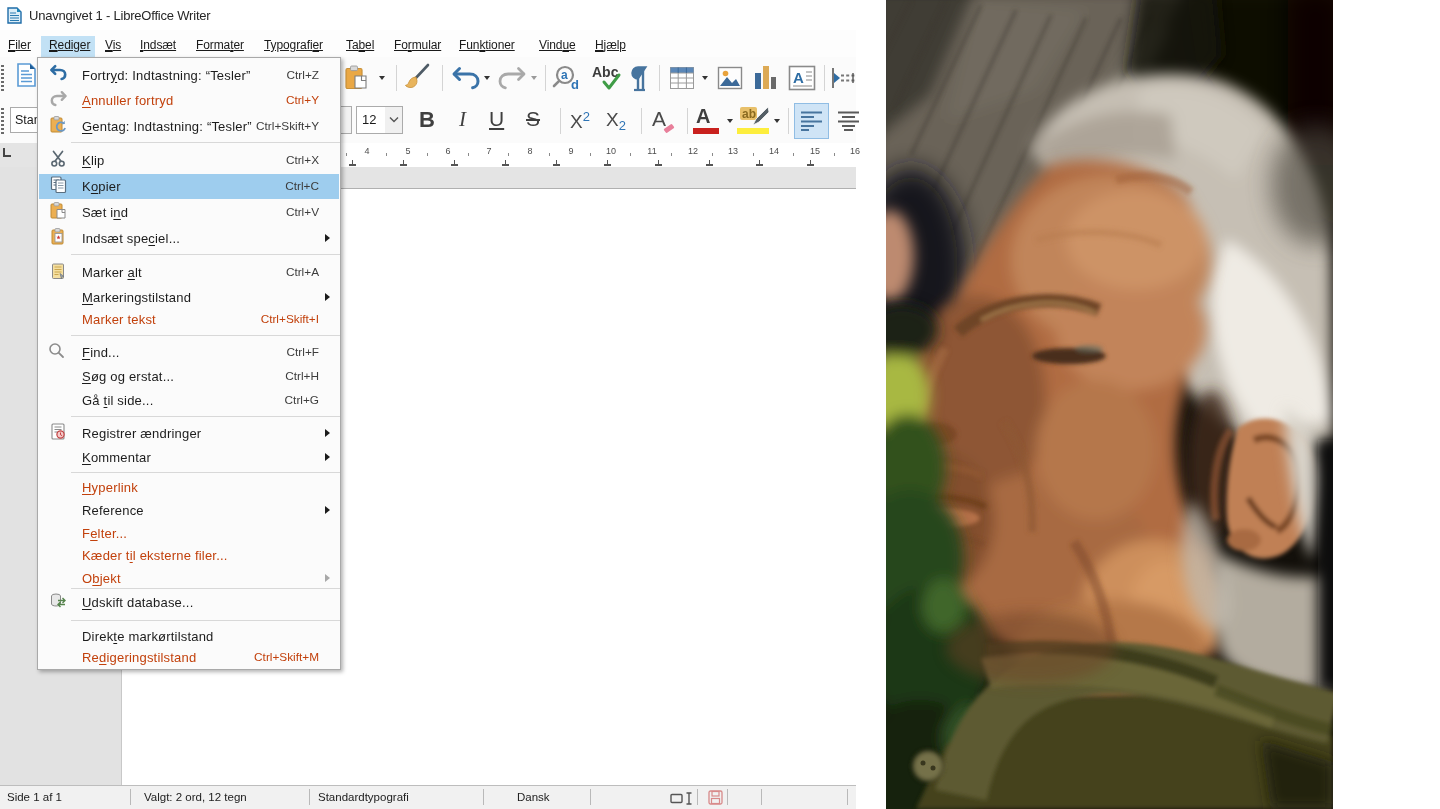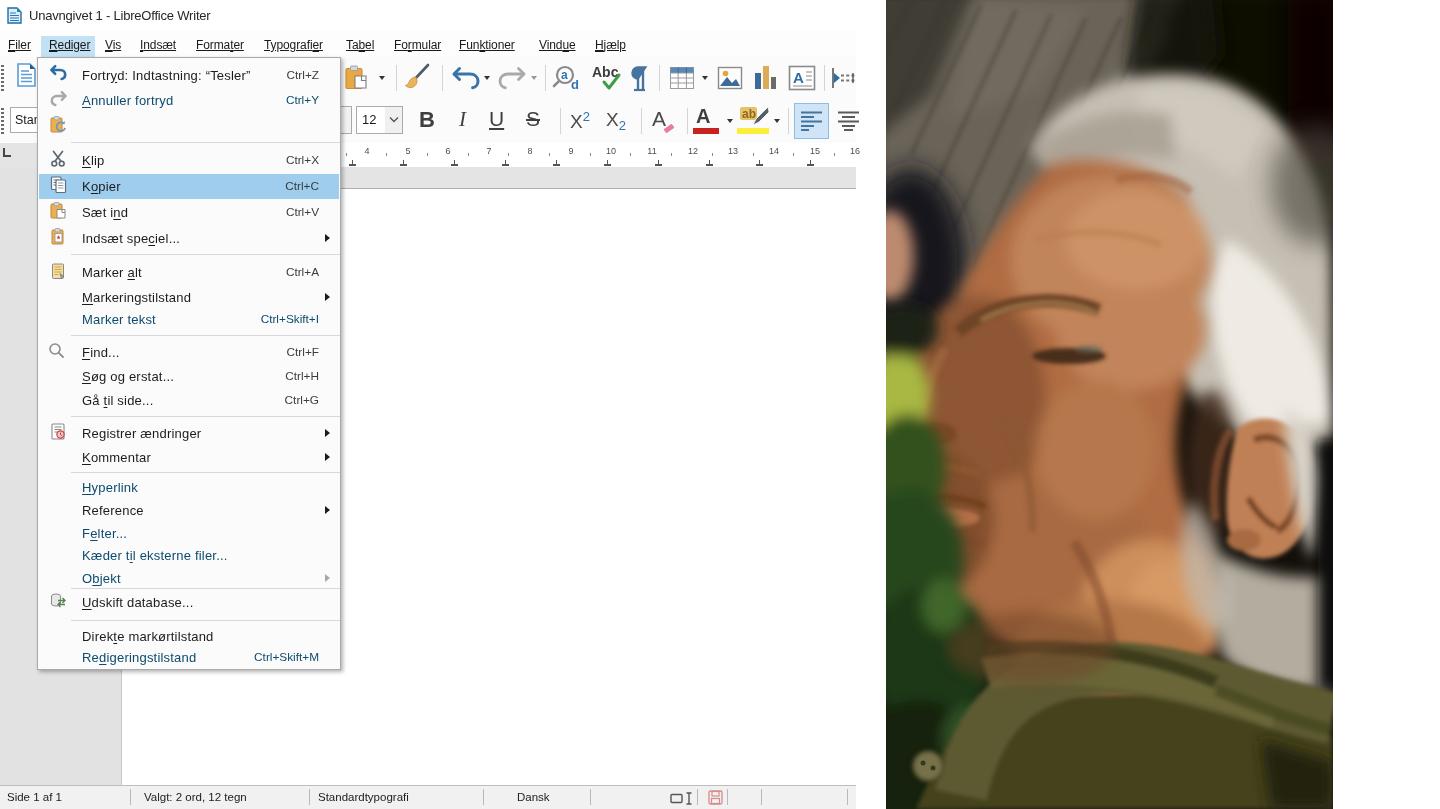--- a/index.html
+++ b/index.html
@@ -32,21 +32,21 @@
   
   #status { position:absolute; left:0; top:785px; width:856px; height:24px; background:#f1f1f1; border-top:1px solid #bdbdbd; font-size:11.5px; color:#222; }
   #status .s { position:absolute; top:5px; }
   #status .d { position:absolute; top:3px; width:1px; height:16px; background:#b9b9b9; }
   
   #menu { position:absolute; left:37px; top:57px; width:304px; height:613px; background:#fbfbfb;
     border:1px solid #a9a9a9; box-shadow:2px 2px 4px rgba(0,0,0,0.3); }
   .row { position:absolute; left:1px; width:300px; height:25px; line-height:25px; font-size:13px; color:#1c1c1c; letter-spacing:0.2px; }
   .row .lbl { position:absolute; left:43px; }
   .row .sc { position:absolute; right:20px; color:#3c3c3c; font-size:11.8px; letter-spacing:0; }
-  .row.gr, .row.gr .sc { color:#0c4a6e; }
+  .row.gr, .row.gr .sc { color:#c2410c; }
   .row .arr { position:absolute; right:9px; top:8px; width:0; height:0; border-top:4px solid transparent; border-bottom:4px solid transparent; border-left:5px solid #1c1c1c; }
   .row.gr .arr { border-left-color:#a8a8a8; }
   .hl { background:#9ecdee; }
   .msep { position:absolute; left:33px; width:269px; height:1px; background:#d8d8d8; }
   .micon { position:absolute; left:11px; top:3px; width:19px; height:19px; }
   
   #photo { position:absolute; left:886px; top:0; width:447px; height:809px; }
 </style>
 </head>
 <body>
@@ -295,20 +295,24 @@
 
   <div id="menu">
     <div class="row" style="top:4.5px">
         <span class="lbl">Fortr<u>y</u>d: Indtastning: “Tesler”</span>
         <span class="sc">Ctrl+Z</span>
       </div>
     <div class="row gr" style="top:30px">
         <span class="lbl"><u>A</u>nnuller fortryd</span>
         <span class="sc">Ctrl+Y</span>
       </div>
+    <div class="row" style="top:56px">
+        <span class="lbl"><u>G</u>entag: Indtastning: “Tesler”</span>
+        <span class="sc">Ctrl+Skift+Y</span>
+      </div>
     <div class="msep" style="top:84px"></div>
     <div class="row" style="top:90px">
         <span class="lbl"><u>K</u>lip</span>
         <span class="sc">Ctrl+X</span>
       </div>
     <div class="row hl" style="top:115.5px">
         <span class="lbl">K<u>o</u>pier</span>
         <span class="sc">Ctrl+C</span>
       </div>
     <div class="row" style="top:141.5px">

